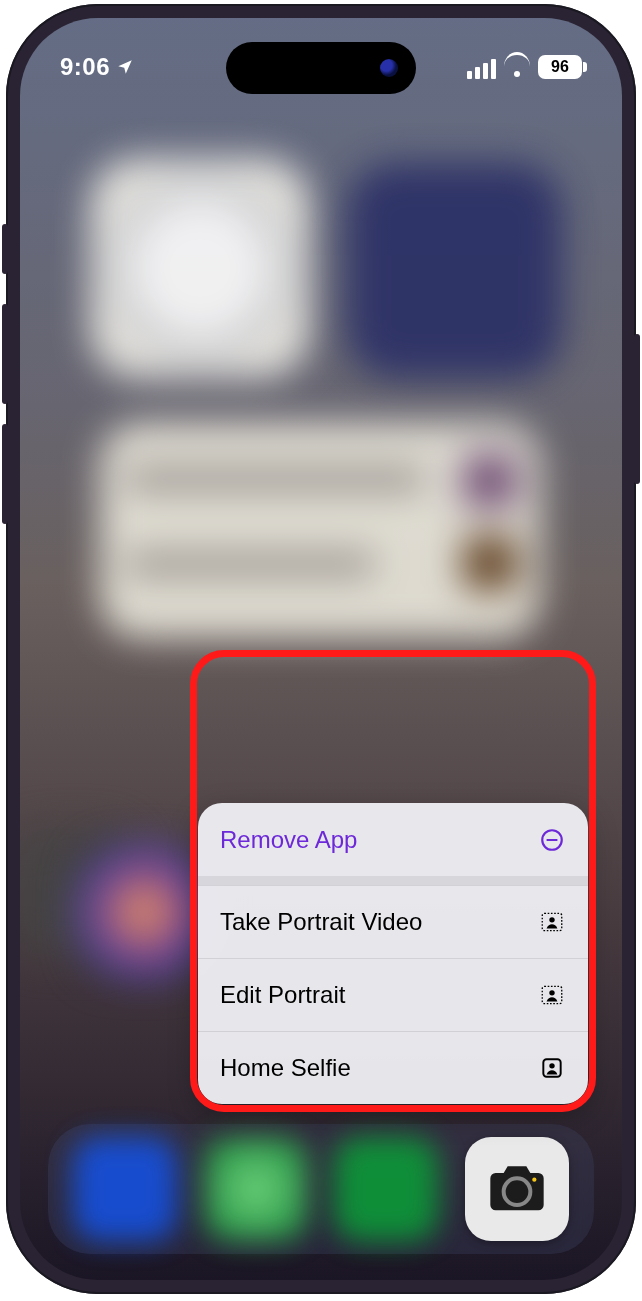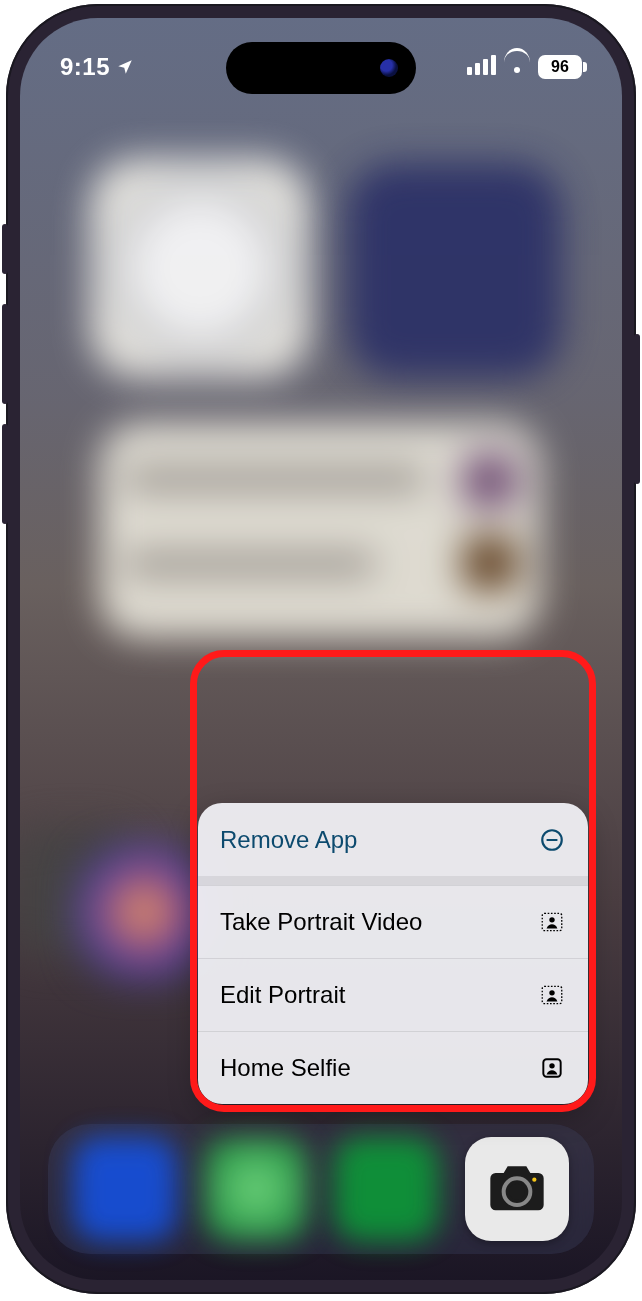--- a/index.html
+++ b/index.html
@@ -144,21 +144,21 @@
     z-index: 40;
     color: #fff;
     font-weight: 600;
   }
   .status-left {
     display: flex; align-items: center; gap: 6px;
     font-size: 24px;
     letter-spacing: .5px;
   }
   .status-right {
-    display: flex; align-items: flex-start; gap: 8px;
+    display: flex; align-items: flex-end; gap: 8px;
   }
   .signal-bars { display:flex; align-items:flex-end; gap:3px; }
   .signal-bars span{ width:5px; background:#fff; border-radius:1px;}
   .signal-bars span:nth-child(1){height:8px;}
   .signal-bars span:nth-child(2){height:12px;}
   .signal-bars span:nth-child(3){height:16px;}
   .signal-bars span:nth-child(4){height:20px;}
   .wifi{ width:26px; height:20px; position:relative;}
   .wifi::before{
     content:""; position:absolute; left:50%; bottom:2px;
@@ -244,21 +244,21 @@
     display:flex;
     align-items:center;
     justify-content:space-between;
     padding:0 22px;
     height:73px;
     font-size:24px;
     color:#000;
     border-top:1px solid rgba(0,0,0,.09);
   }
   .menu-item:first-child{ border-top:none; }
-  .menu-item.destructive{ color:#0c4a6e; }
+  .menu-item.destructive{ color:#6d28d9; }
   .menu-section-divider{ height:9px; background:rgba(0,0,0,.07); }
   .menu-item .menu-icon{ width:28px; height:28px; display:flex; align-items:center; justify-content:center; color:inherit;}
   .menu-item .menu-icon svg{ width:26px; height:26px; }
 
 </style>
 </head>
 <body>
 
 <div class="phone-frame">
   <div class="side-button sb-left1"></div>
@@ -277,21 +277,21 @@
       <div class="thumb1"></div>
         <div class="thumb2"></div>
     </div>
     <div class="bg-appicon ai1"></div>
     <div class="bg-appicon ai2"></div>
 
     <div class="notch"></div>
 
     <div class="status-bar">
       <div class="status-left">
-        <span>9:15</span>
+        <span>9:06</span>
         <svg width="18" height="18" viewBox="0 0 24 24" fill="#fff">
             <path d="M3 11 L21 3 L13 21 L11 13 Z"></path>
           </svg>
       </div>
       <div class="status-right">
         <div class="signal-bars">
             <span></span>
             <span></span>
             <span></span>
             <span></span>

